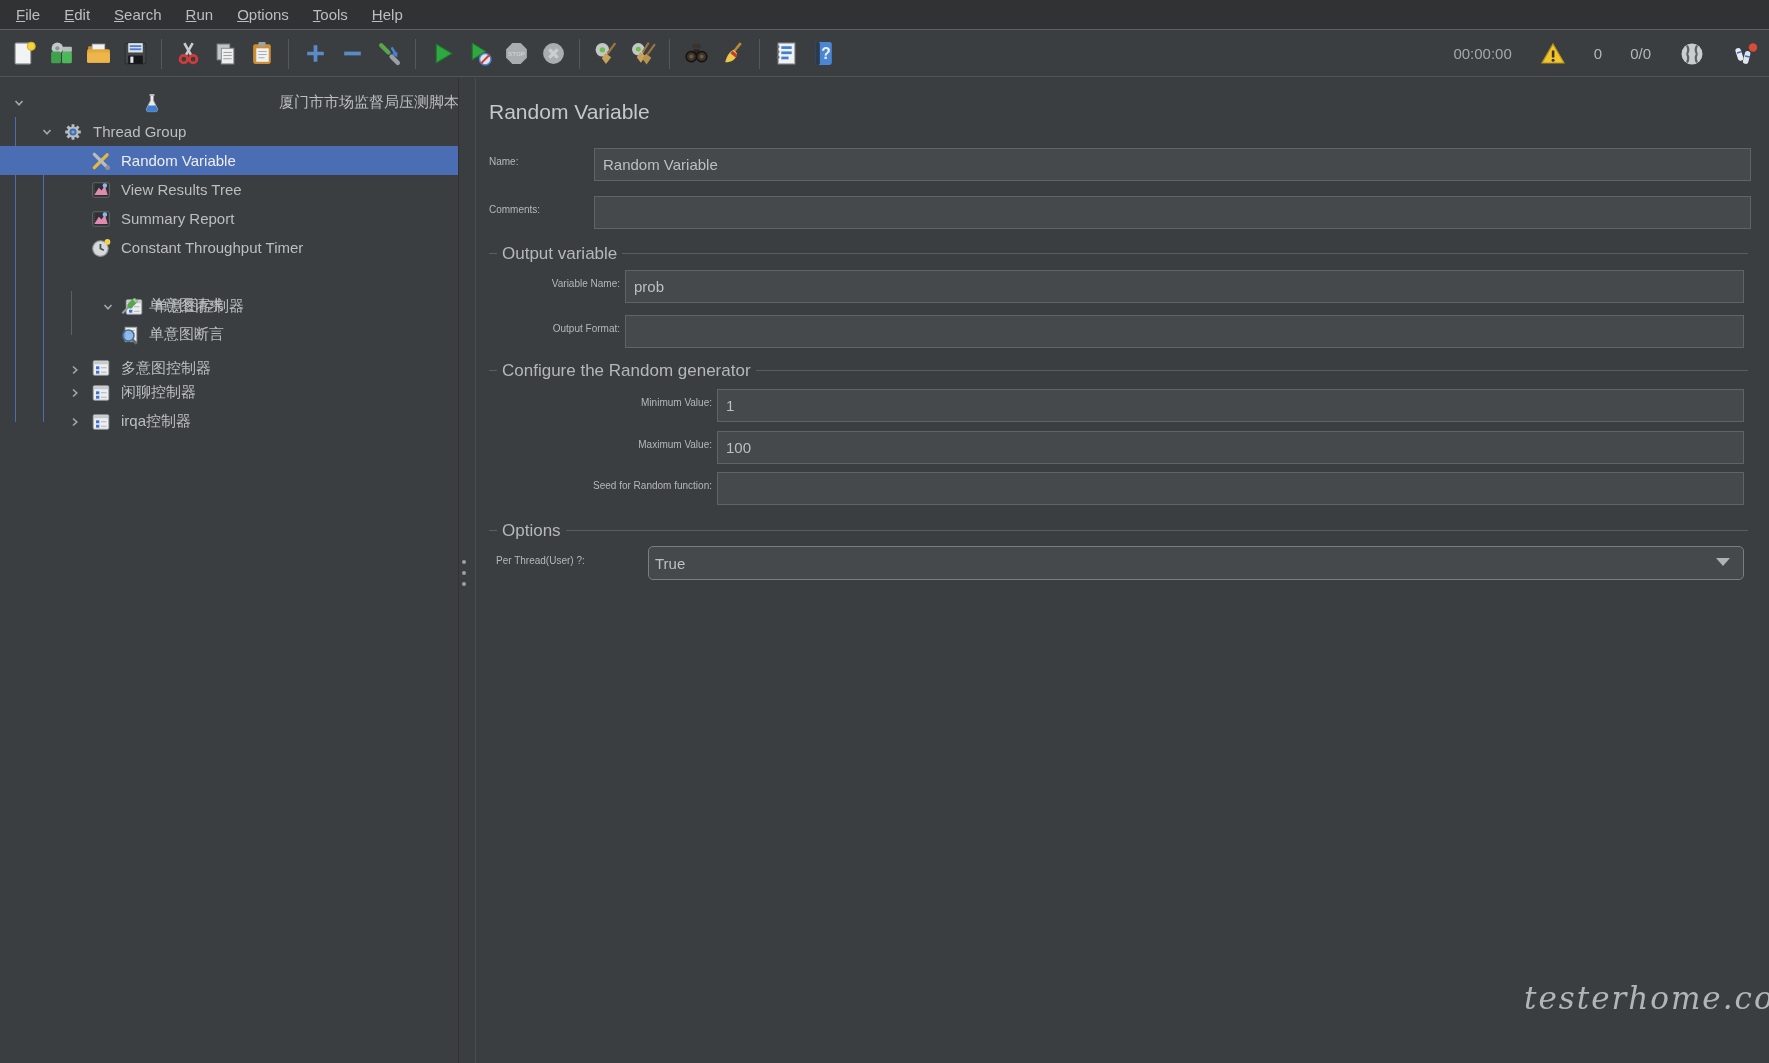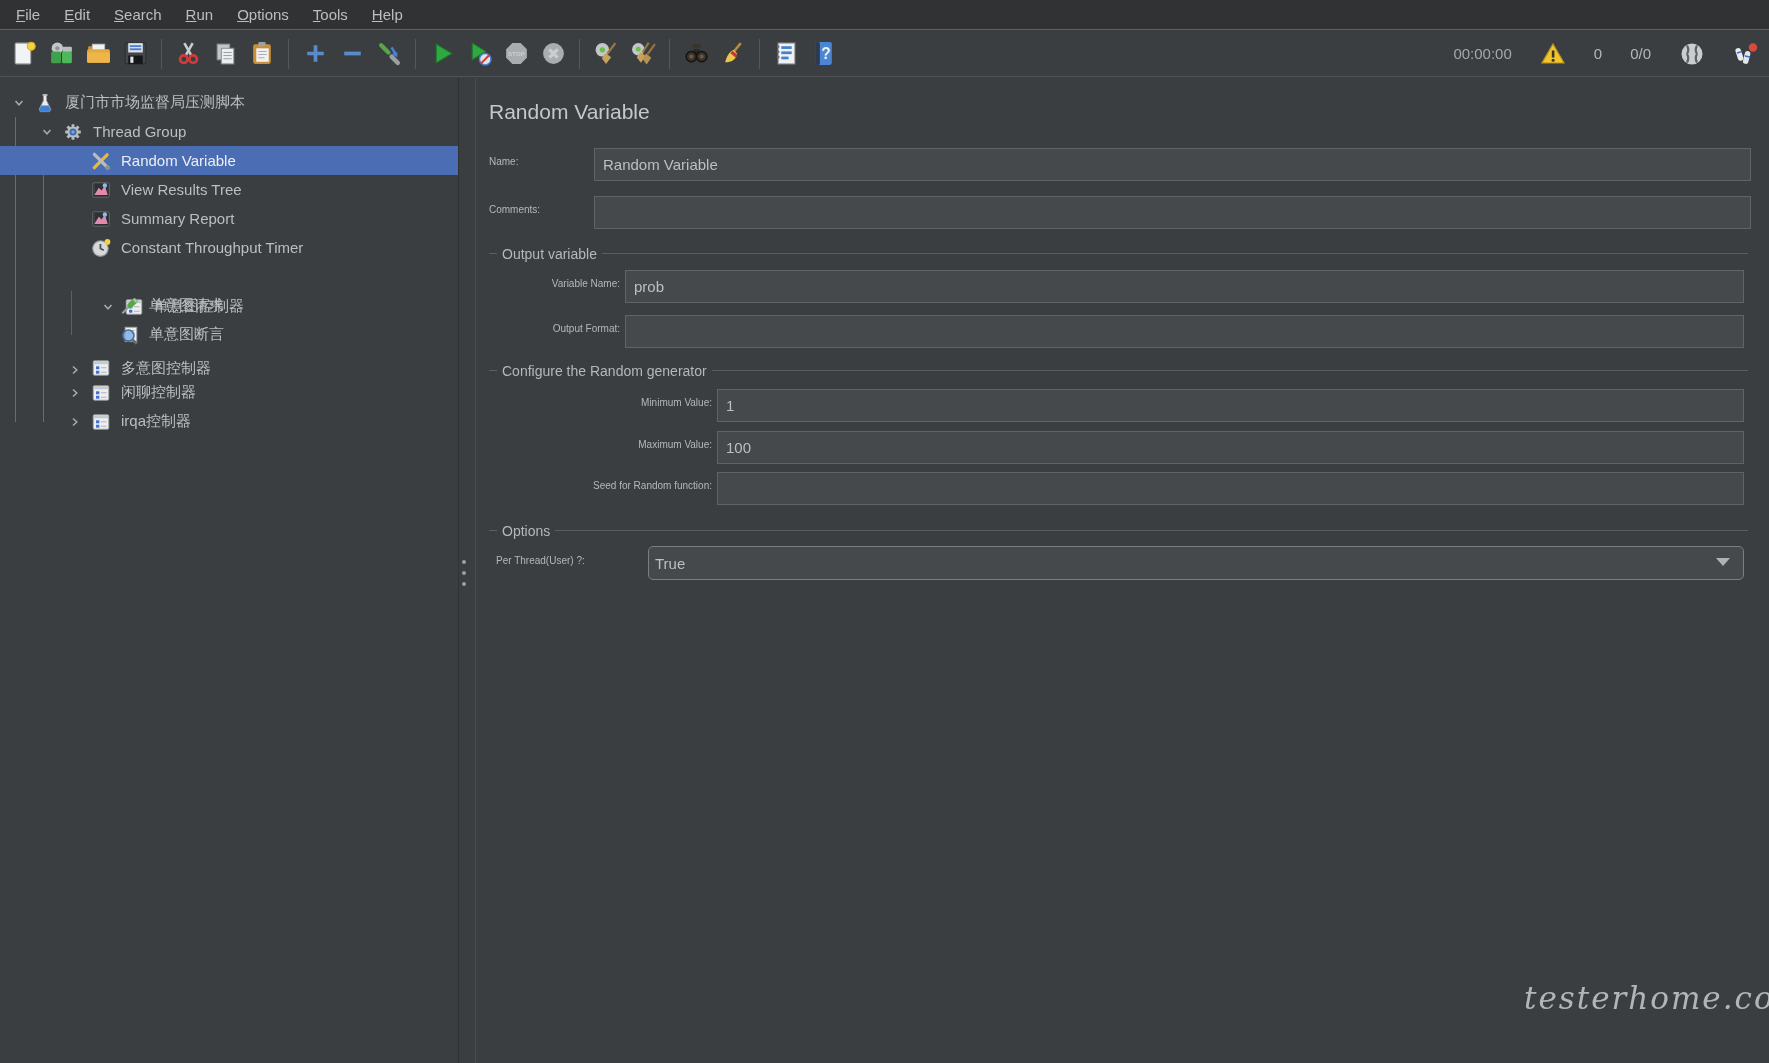--- a/index.html
+++ b/index.html
@@ -46,21 +46,21 @@
   .main { position:absolute; left:476px; top:78px; width:1293px; height:985px; }
   .main-title { position:absolute; left:13px; top:22px; font-size:21px; color:#c5c7c9; }
   .f-label { position:absolute; color:#b5b7b9; font-size:10px; white-space:nowrap; }
   .f-label.r { text-align:right; }
   .field { position:absolute; height:33px; background:#45494b; border:1px solid #606466;
            color:#bdbfc1; font-size:15px; padding:0 8px; font-family:"Liberation Sans",sans-serif; outline:none; }
   .group-head { position:absolute; left:13px; width:1259px; height:15px; display:flex; align-items:center; }
   .group-head .gline { height:1px; background:#5a5e60; }
   .group-head .gline.lead { width:8px; }
   .group-head .gline.tail { flex:1; }
-  .group-head .gtitle { color:#b5b7b9; font-size:14px; padding:0 5px; white-space:nowrap; }
+  .group-head .gtitle { color:#b5b7b9; font-size:17px; padding:0 5px; white-space:nowrap; }
   .dropdown { position:absolute; height:34px; background:#45494b; border:1px solid #7a7e80; border-radius:5px;
               color:#bdbfc1; font-size:15px; display:flex; align-items:center; padding:0 6px; cursor:default; }
   .dropdown .dd-arrow { position:absolute; right:13px; top:11px; width:0; height:0;
               border-left:7px solid transparent; border-right:7px solid transparent; border-top:8px solid #b0b3b5; }
   .watermark { position:absolute; left:1048px; top:902px; font-family:"DejaVu Serif",serif; font-style:italic;
                font-size:31px; letter-spacing:2px; color:rgba(205,208,210,0.82); white-space:nowrap; }
 </style>
 </head>
 <body>
 
@@ -259,21 +259,21 @@
         </svg>
     </span>
   </div>
 </div>
 
 <div class="tree-panel">
   <div class="guide blue" style="left:15px; top:39px;  height:305px"></div>
   <div class="guide blue" style="left:43px; top:68px;  height:276px"></div>
   <div class="guide gray" style="left:71px; top:213px; height:44px"></div>
   <div id="tree-rows">
-      <div class="tree-row" style="top: 10px; padding-left: 5px;">
+      <div class="tree-row" style="top: 10px; padding-left: 5px; justify-content: space-between;">
         <span class="chevron">
           <svg viewBox="0 0 14 14">
             <path d="M3.5 5 L7 8.8 L10.5 5" stroke="#a4a8ab" stroke-width="1.6" fill="none"></path>
           </svg>
         </span>
         <span class="tree-icon">
           <svg viewBox="0 0 18 18">
             <polygon points="7.6,1.5 10.4,1.5 10.4,6.8 14.2,14.6 13.2,16.8 4.8,16.8 3.8,14.6 7.6,6.8" fill="#e9ebed" stroke="#97999b" stroke-width="0.8"></polygon>
             <polygon points="5.9,11.2 12.1,11.2 14.2,14.6 13.2,16.8 4.8,16.8 3.8,14.6" fill="#3f7fd4"></polygon>
             <rect x="6.8" y="1" width="4.4" height="1.6" fill="#b9bdbf"></rect>

